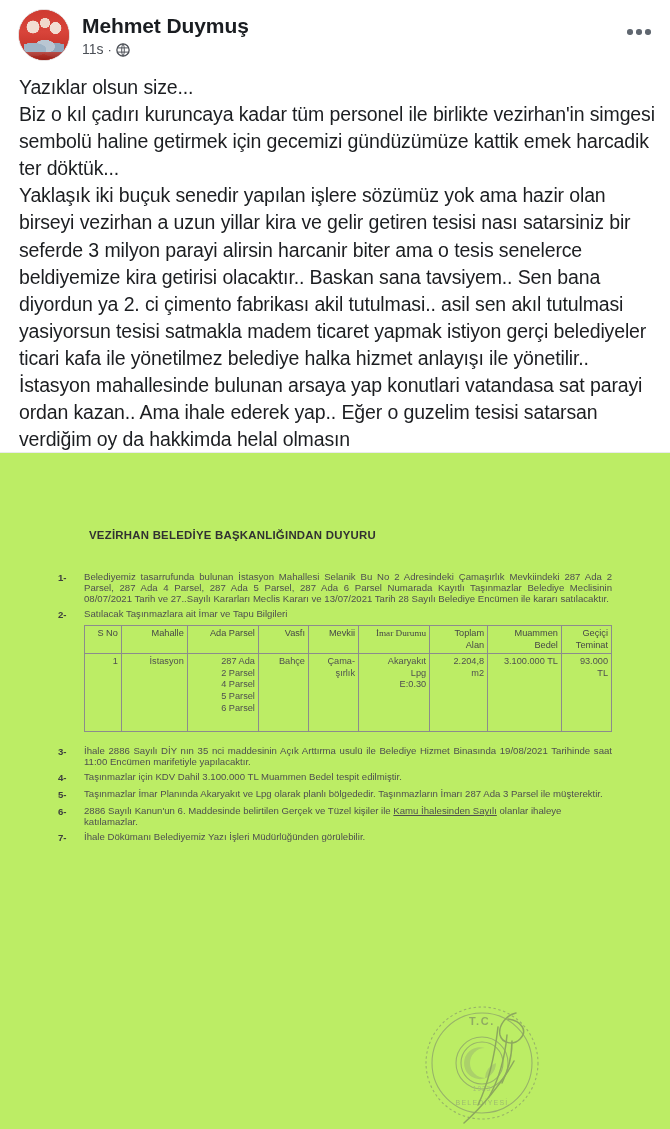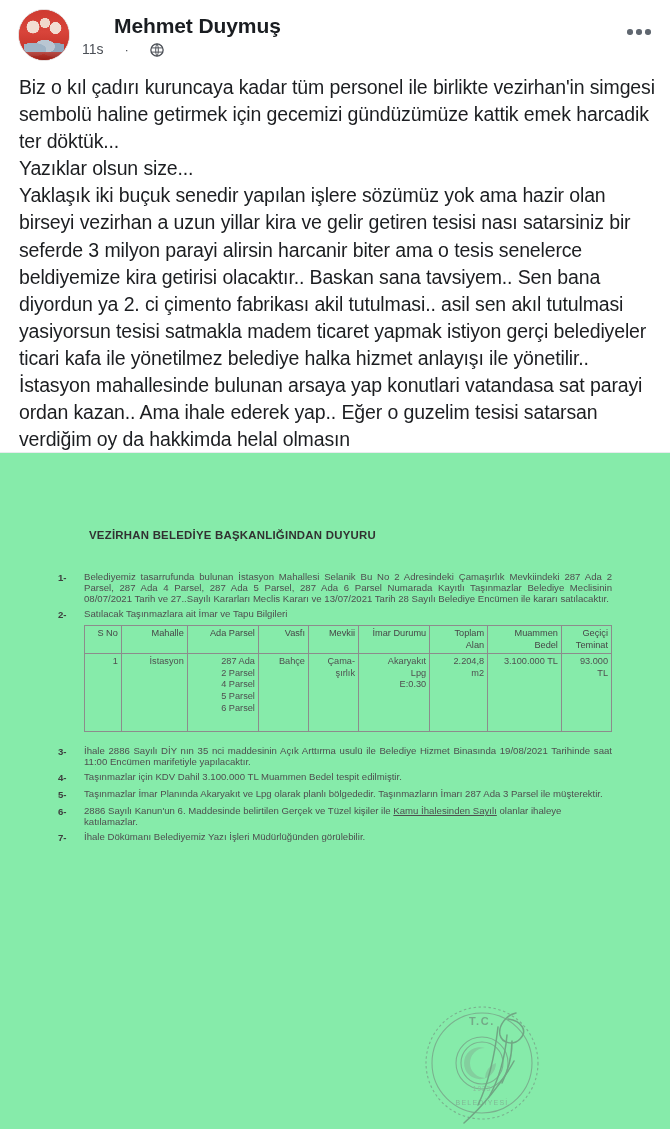--- a/index.html
+++ b/index.html
@@ -66,28 +66,27 @@
     flex: 1 1 auto;
     min-width: 0;
   }
 
   .author-name {
     font-size: 21px;
     line-height: 25px;
     font-weight: bold;
     color: #1a1d21;
     letter-spacing: -0.1px;
-    margin-left: 32px;
   }
 
   .meta-row {
     display: flex;
     align-items: center;
     margin-top: 3px;
-    gap: 21px;
+    gap: 4px;
   }
 
   .timestamp {
     font-size: 14px;
     line-height: 17px;
     color: #4b4f56;
   }
 
   .meta-dot {
     font-size: 13px;
@@ -147,21 +146,21 @@
     content: "";
     position: absolute;
     left: 0; top: 0; bottom: 0;
     width: 1px;
     background: #ececec;
   }
 
   .doc {
     position: absolute;
     left: 0; top: 0; right: 0; bottom: 0;
-    background: #86efac;
+    background: #bef264;
     padding: 76px 58px 0 58px;
     color: #4a4a4a;
     filter: contrast(0.96);
   }
 
   .doc-title {
     font-size: 11.4px;
     font-weight: bold;
     color: #2e2e2e;
     letter-spacing: 0.25px;
@@ -213,21 +212,21 @@
     color: #4d4d4d;
   }
   .doc-table th { color: #444; }
   .doc-table td.tall { height: 78px; }
 
   .col-sno    { width: 7.0%; }
   .col-mah    { width: 12.5%; }
   .col-ada    { width: 13.5%; }
   .col-vasf   { width: 9.5%; }
   .col-mevki  { width: 9.5%; margin-top: 12px; }
-  .col-imar   { width: 13.5%; }
+  .col-imar   { width: 13.5%; font-family: Liberation Serif, serif; }
   .col-alan   { width: 11.0%; }
   .col-bedel  { width: 14.0%; margin-top: 42px; }
   .col-temin  { width: 9.5%; }
 
   .cell-lines span { display: block; }
 
   
   .signature {
     margin-top: 46px;
     margin-left: 342px;
@@ -277,22 +276,22 @@
     </div>
 
     <div class="more-button">
       <span class="dot"></span>
       <span class="dot"></span>
       <span class="dot"></span>
     </div>
   </div>
 
   <div class="post-body">
+    <p>Yazıklar olsun size...</p>
     <p>Biz o kıl çadırı kuruncaya kadar tüm personel ile birlikte vezirhan'in simgesi sembolü haline getirmek için gecemizi gündüzümüze kattik emek harcadik ter döktük...</p>
-    <p>Yazıklar olsun size...</p>
     <p>Yaklaşık iki buçuk senedir yapılan işlere sözümüz yok ama hazir olan birseyi vezirhan a uzun yillar kira ve gelir getiren tesisi nası satarsiniz bir seferde 3 milyon parayi alirsin harcanir biter ama o tesis senelerce beldiyemize kira getirisi olacaktır.. Baskan  sana tavsiyem.. Sen bana diyordun ya 2. ci çimento fabrikası akil tutulmasi.. asil sen akıl tutulmasi yasiyorsun tesisi satmakla madem ticaret yapmak istiyon gerçi belediyeler ticari kafa ile yönetilmez belediye halka hizmet anlayışı ile yönetilir.. İstasyon mahallesinde bulunan arsaya yap konutlari vatandasa sat parayi ordan kazan.. Ama ihale ederek yap.. Eğer o guzelim tesisi satarsan verdiğim oy da hakkimda helal olmasın</p>
   </div>
 
   <div class="attachment">
     <div class="doc">
 
       <div class="doc-title">VEZİRHAN BELEDİYE BAŞKANLIĞINDAN DUYURU</div>
 
       <div class="clause">
         <div class="clause-num">1-</div>

